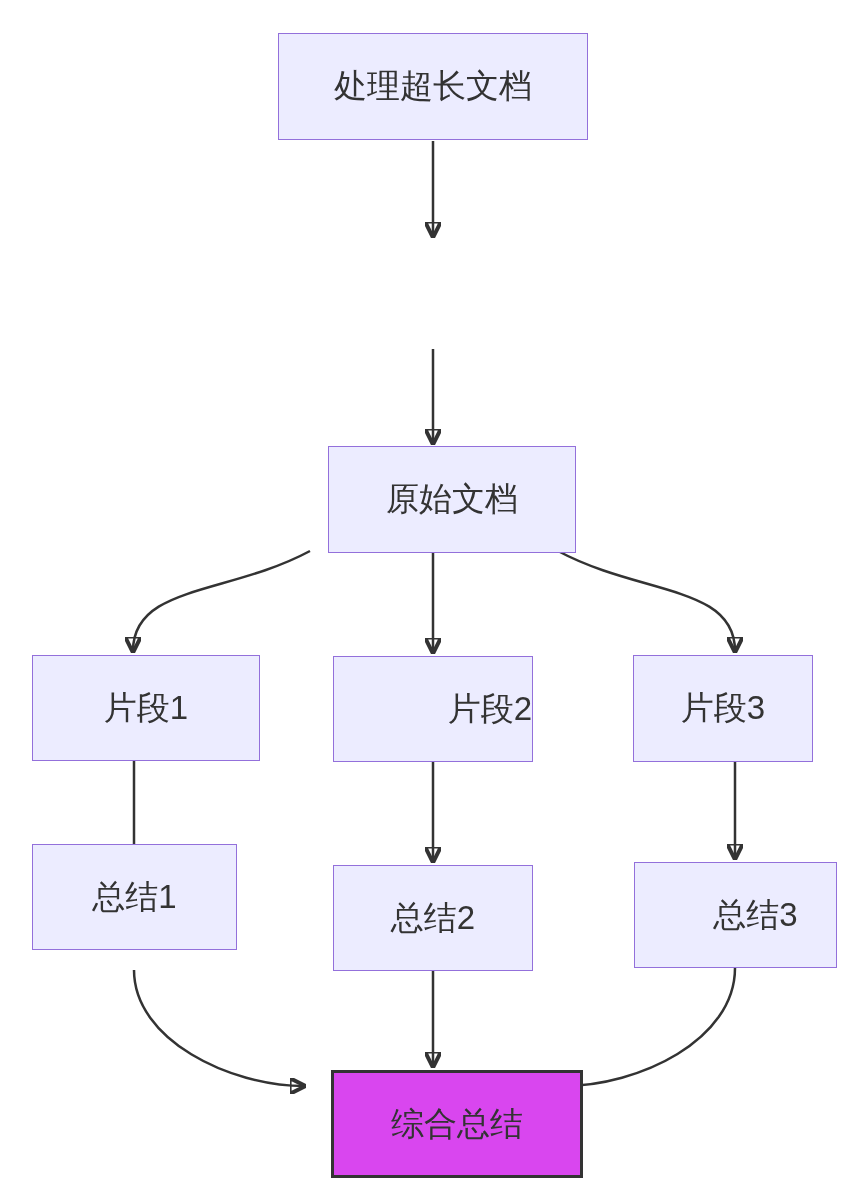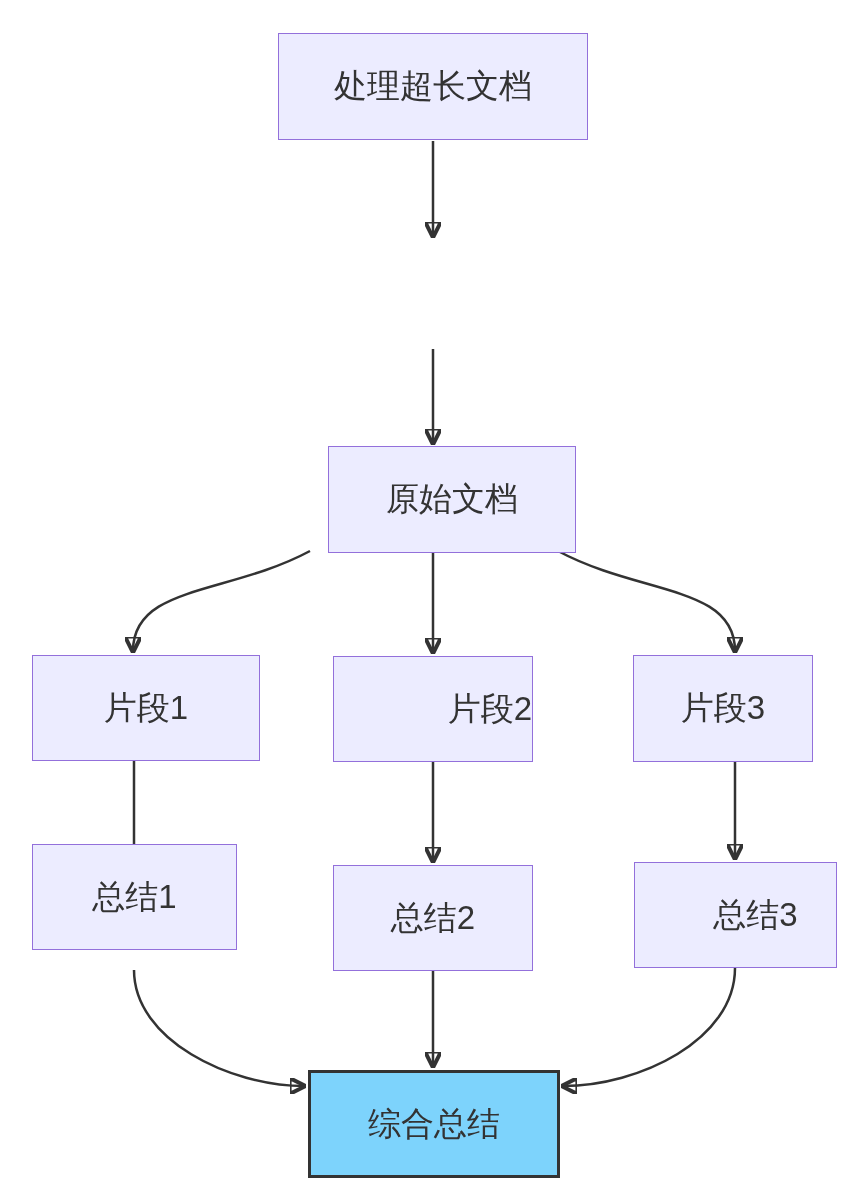--- a/index.html
+++ b/index.html
@@ -38,22 +38,23 @@
     color: #333333;
     font-size: 33px;
     text-align: center;
     white-space: nowrap;
   }
   .node.highlight {
     background: #B8B8F2;
     border: 3.5px solid #333333;
   }
   .node.success {
-    background: #7dd3fc;
+    background: #d946ef;
     border: 3.5px solid #333333;
+    margin-left: 23px;
   }
   
   .n-a { left: 278px; top:   33px; width: 310px; height: 107px; }
   .n-b { left: 278px; top:  239px; width: 310px; height: 109px; }
   .n-c { left: 328px; top:  446px; width: 248px; height: 107px; }
   .n-d { left:  32px; top:  655px; width: 228px; height: 106px; }
   .n-e { left: 333px; top:  656px; width: 200px; height: 106px; justify-content: flex-end; }
   .n-f { left: 633px; top:  655px; width: 180px; height: 107px; }
   .n-g { left:  32px; top:  844px; width: 205px; height: 106px; }
   .n-h { left: 333px; top:  865px; width: 200px; height: 106px; }

